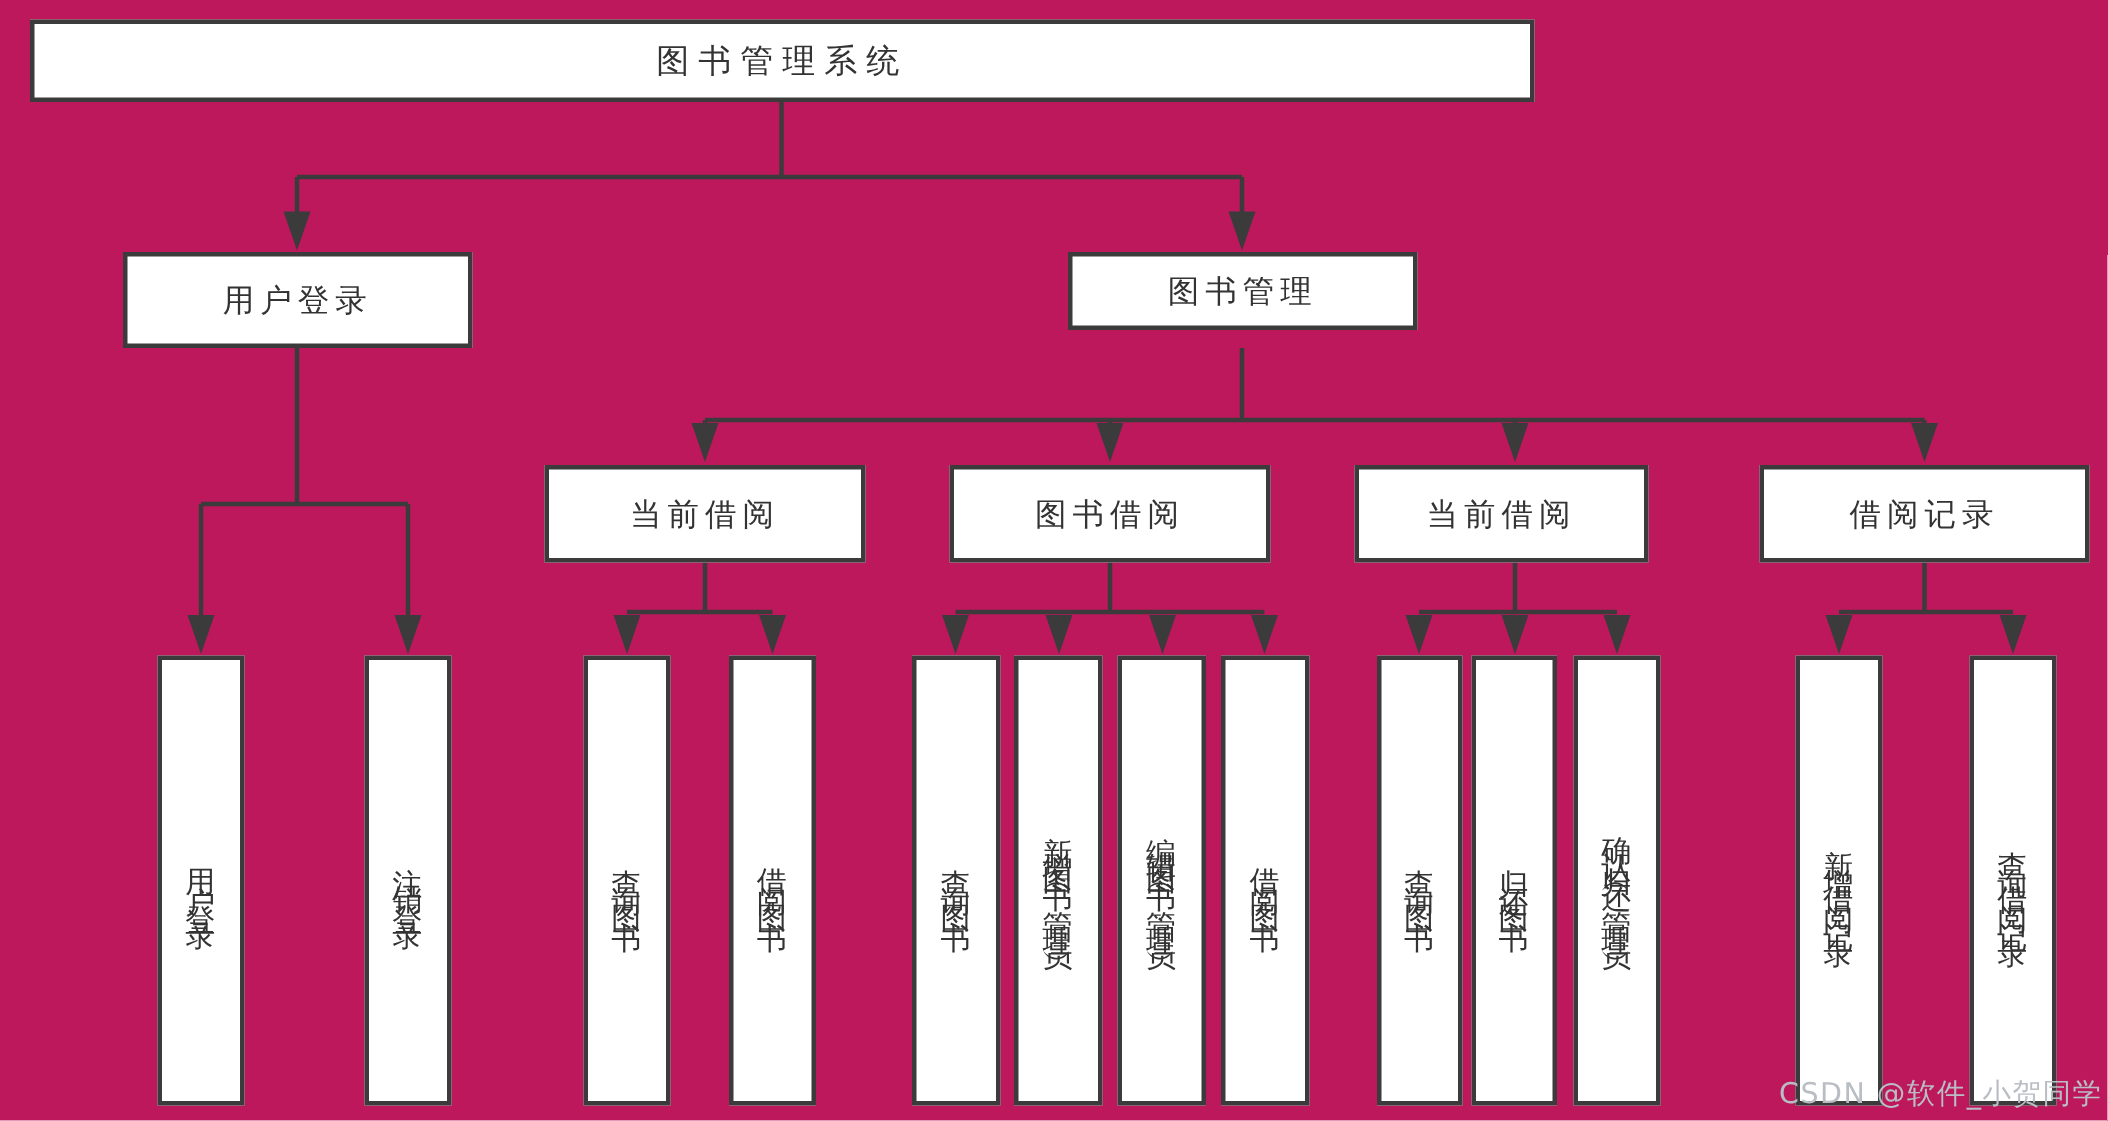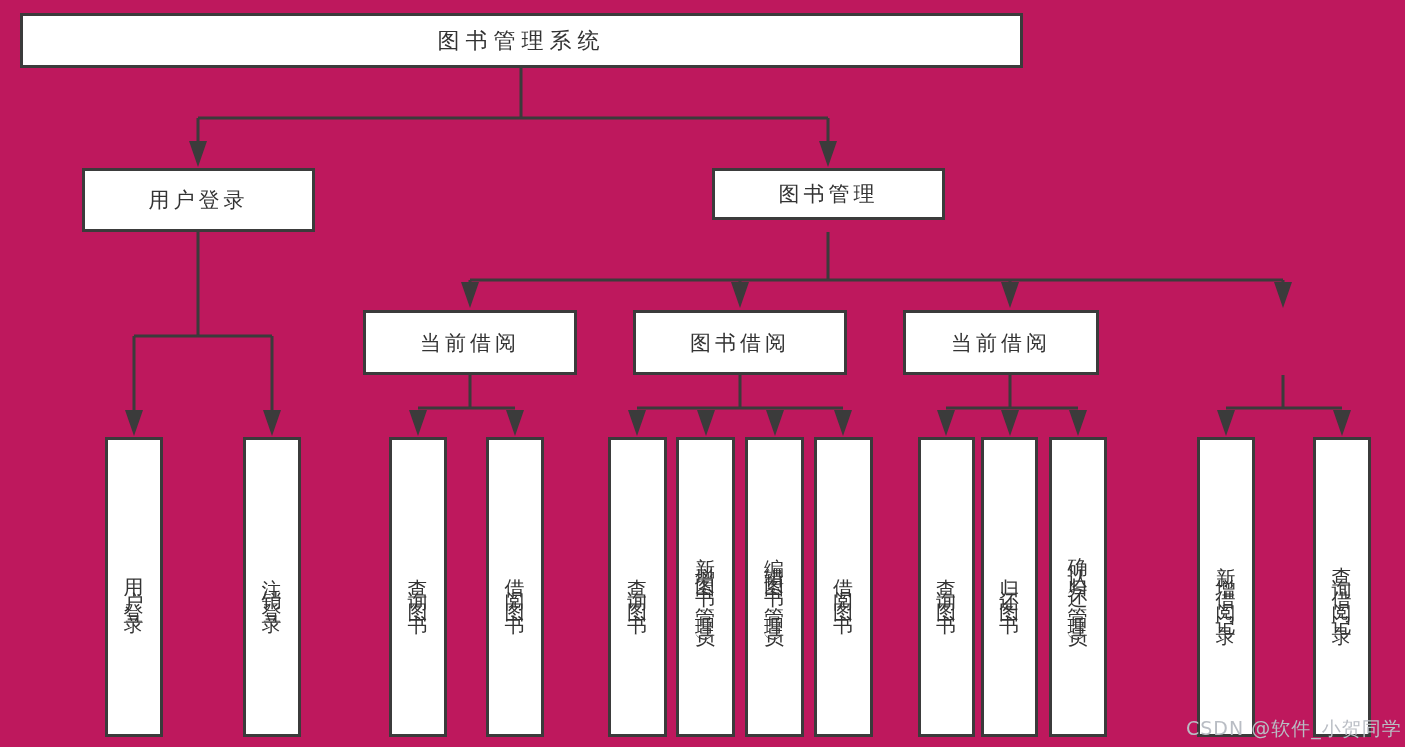--- a/index.html
+++ b/index.html
@@ -125,20 +125,23 @@
 
   <div class="box" style="left:363px;top:310px;width:214px;height:65px;">
     <span class="h-label">当前借阅</span>
   </div>
   <div class="box" style="left:633px;top:310px;width:214px;height:65px;">
     <span class="h-label">图书借阅</span>
   </div>
   <div class="box" style="left:903px;top:310px;width:196px;height:65px;">
     <span class="h-label">当前借阅</span>
   </div>
+  <div class="box" style="left:1173px;top:310px;width:220px;height:65px;">
+    <span class="h-label">借阅记录</span>
+  </div>
 
   <div class="box vbox" style="left:105px;top:437px;width:58px;height:300px;">
     <span>用户登录</span>
   </div>
   <div class="box vbox" style="left:243px;top:437px;width:58px;height:300px;">
     <span>注销登录</span>
   </div>
 
   <div class="box vbox" style="left:389px;top:437px;width:58px;height:300px;">
     <span>查询图书</span>

